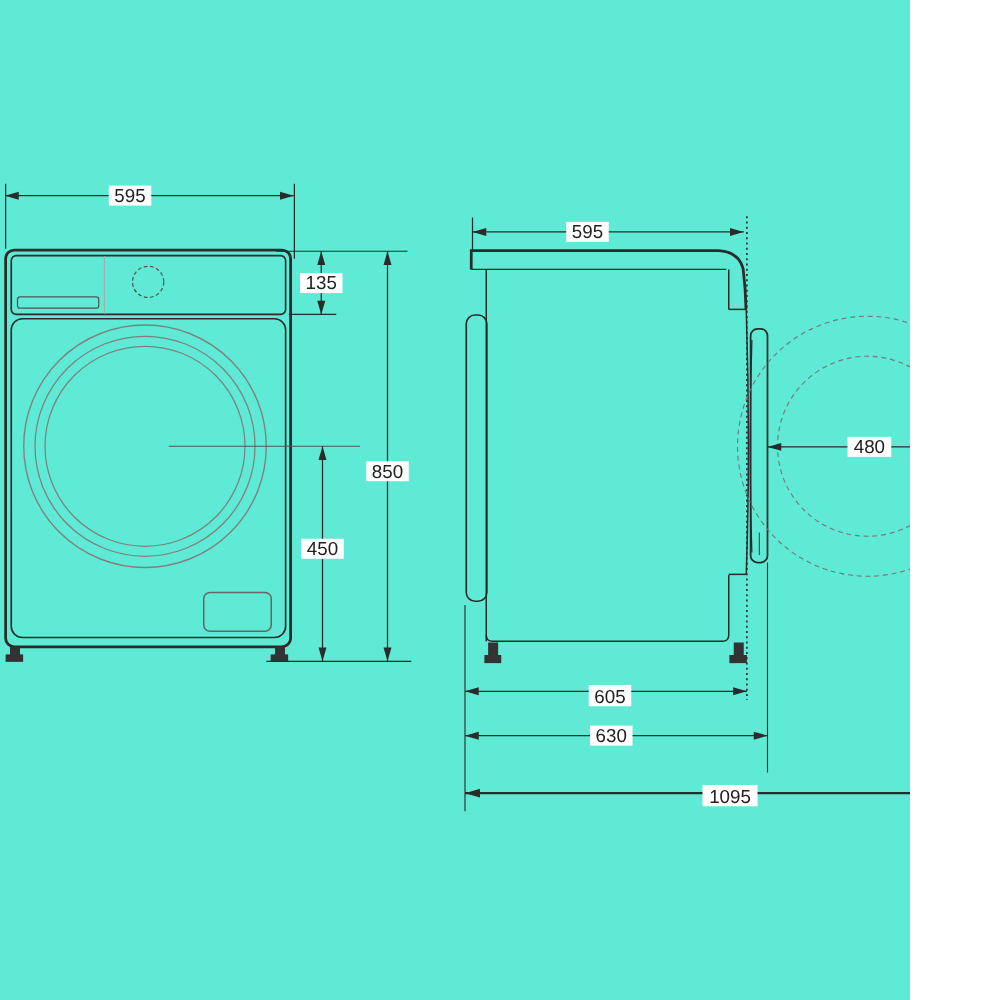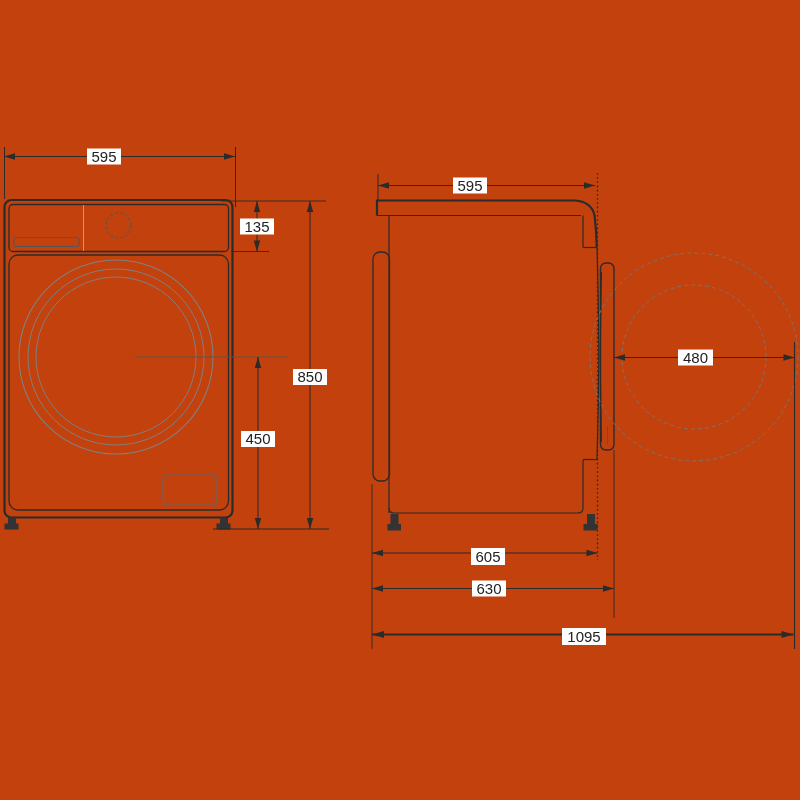--- a/index.html
+++ b/index.html
@@ -1,16 +1,16 @@
 <!DOCTYPE html>
 <html><head>
 <meta charset="utf-8">
 <style>
   html,body{margin:0;padding:0;background:#ffffff;}
-  .stage{position:relative;width:800px;height:800px;background:#c2410c;overflow:hidden;text-decoration:underline;}
+  .stage{position:relative;width:728px;height:800px;background:#5eead4;overflow:hidden;text-decoration:underline;}
   svg{display:block;}
   .dim-text{font-family:"Liberation Sans",sans-serif;font-size:15px;fill:#222;}
 </style>
 </head>
 <body>
 
 <div class="stage">
 <svg width="800" height="800" viewBox="0 0 800 800">
 
   <g fill="none" stroke="#2b2b2b">

